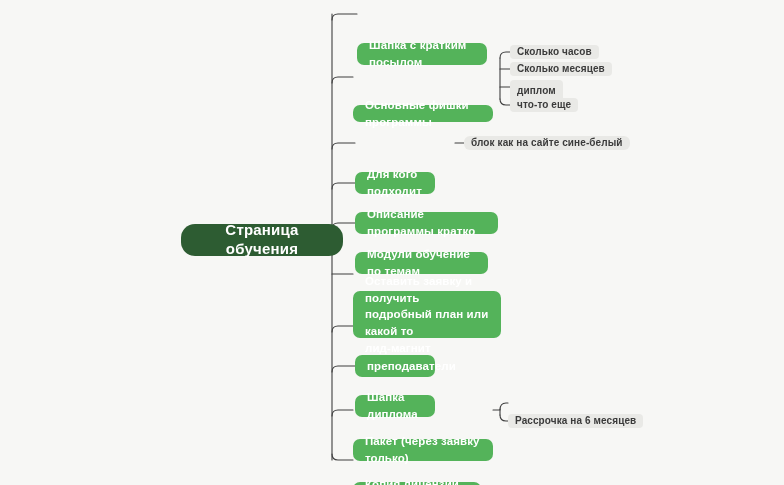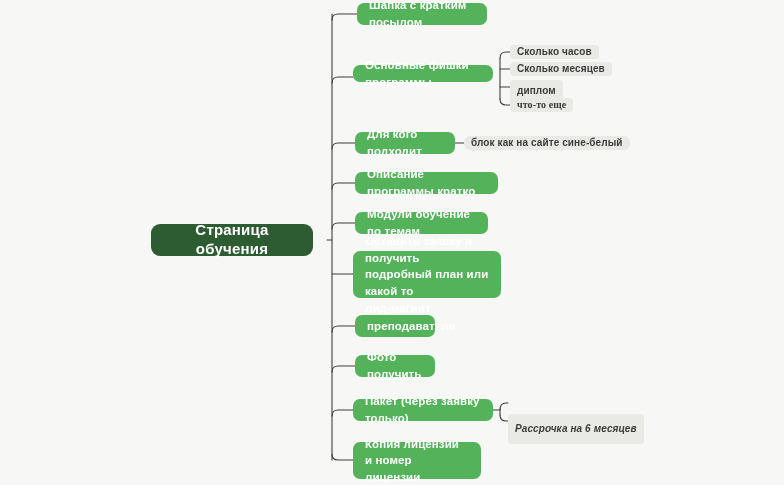--- a/index.html
+++ b/index.html
@@ -50,20 +50,21 @@
   
   .node.lvl1 {
     background: #54b35a;
     color: #ffffff;
     border-radius: 7px;
     font-size: 11.5px;
     font-weight: 700;
     letter-spacing: 0.1px;
     padding: 0 12px;
     line-height: 1.45;
+    margin-top: 40px;
   }
   .node.lvl1.multiline {
     align-items: center;
   }
   
   .node.lvl2 {
     background: #e9e9e6;
     color: #3b3b3b;
     border-radius: 4px;
     font-size: 10px;
@@ -114,33 +115,33 @@
     <path d="M500,87 L510,87"></path>
     <path d="M500,99 Q500,105 506,105 L510,105"></path>
 
     <path d="M455,143 L464,143"></path>
 
     <path d="M500,409 L500,415"></path>
     <path d="M493,410 L500,410 Q500,403 506,403 L508,403"></path>
     <path d="M500,415 Q500,421 506,421 L508,421"></path>
   </svg>
 
-  <div class="node lvl0" style="left:151px; top:224px; width:162px; height:32px;">
+  <div class="node lvl0" style="left:181px; top:224px; width:162px; height:32px;border-radius:14px;">
     <span class="node-text" style="text-align:center;">Страница обучения</span>
   </div>
 
   <div class="node lvl1" style="left:357px; top:3px; width:130px; height:22px;">
     <span class="node-text">Шапка с кратким посылом</span>
   </div>
 
   <div class="node lvl1" style="left:353px; top:65px; width:140px; height:17px;">
     <span class="node-text">Основные фишки программы</span>
   </div>
 
-  <div class="node lvl1" style="left:355px; top:132px; width:100px; height:22px;">
+  <div class="node lvl1" style="left:355px; top:132px; width:80px; height:22px;">
     <span class="node-text">Для кого подходит</span>
   </div>
 
   <div class="node lvl1" style="left:355px; top:172px; width:143px; height:22px;">
     <span class="node-text">Описание программы кратко</span>
   </div>
 
   <div class="node lvl1" style="left:355px; top:212px; width:133px; height:22px;">
     <span class="node-text">Модули обучение по темам</span>
   </div>
@@ -149,21 +150,21 @@
     <span class="node-text">Оставить заявку и получить
 подробный план или какой то
 лид-магнит</span>
   </div>
 
   <div class="node lvl1" style="left:355px; top:315px; width:80px; height:22px;">
     <span class="node-text">преподаватели</span>
   </div>
 
   <div class="node lvl1" style="left:355px; top:355px; width:80px; height:22px;">
-    <span class="node-text">Фото получить</span>
+    <span class="node-text">Шапка диплома</span>
   </div>
 
   <div class="node lvl1 multiline" style="left:353px; top:442px; width:128px; height:37px;">
     <span class="node-text">Копия лицензии и номер
 лицензии</span>
   </div>
 
   <div class="node lvl1" style="left:353px; top:399px; width:140px; height:22px;">
     <span class="node-text">Пакет (через заявку только)</span>
   </div>
@@ -173,26 +174,26 @@
   </div>
 
   <div class="node lvl2" style="left:510px; top:62px; height:14px;text-align:center;">
     <span class="node-text">Сколько месяцев</span>
   </div>
 
   <div class="node lvl2" style="left:510px; top:80px; height:22px;text-align:center;">
     <span class="node-text">диплом</span>
   </div>
 
-  <div class="node lvl2" style="left:510px; top:98px; height:14px;font-family:Liberation Serif, serif;">
+  <div class="node lvl2" style="left:510px; top:98px; height:14px;">
     <span class="node-text">что-то еще</span>
   </div>
 
   <div class="node lvl2" style="left:464px; top:136px; height:14px;border-radius:6px;">
     <span class="node-text">блок как на сайте сине-белый</span>
   </div>
 
 
-  <div class="node lvl2" style="left:508px; top:414px; height:30px;font-style:italic;">
+  <div class="node lvl2" style="left:508px; top:414px; height:14px;">
     <span class="node-text">Рассрочка на 6 месяцев</span>
   </div>
 
 </div>
 
 </body></html>

